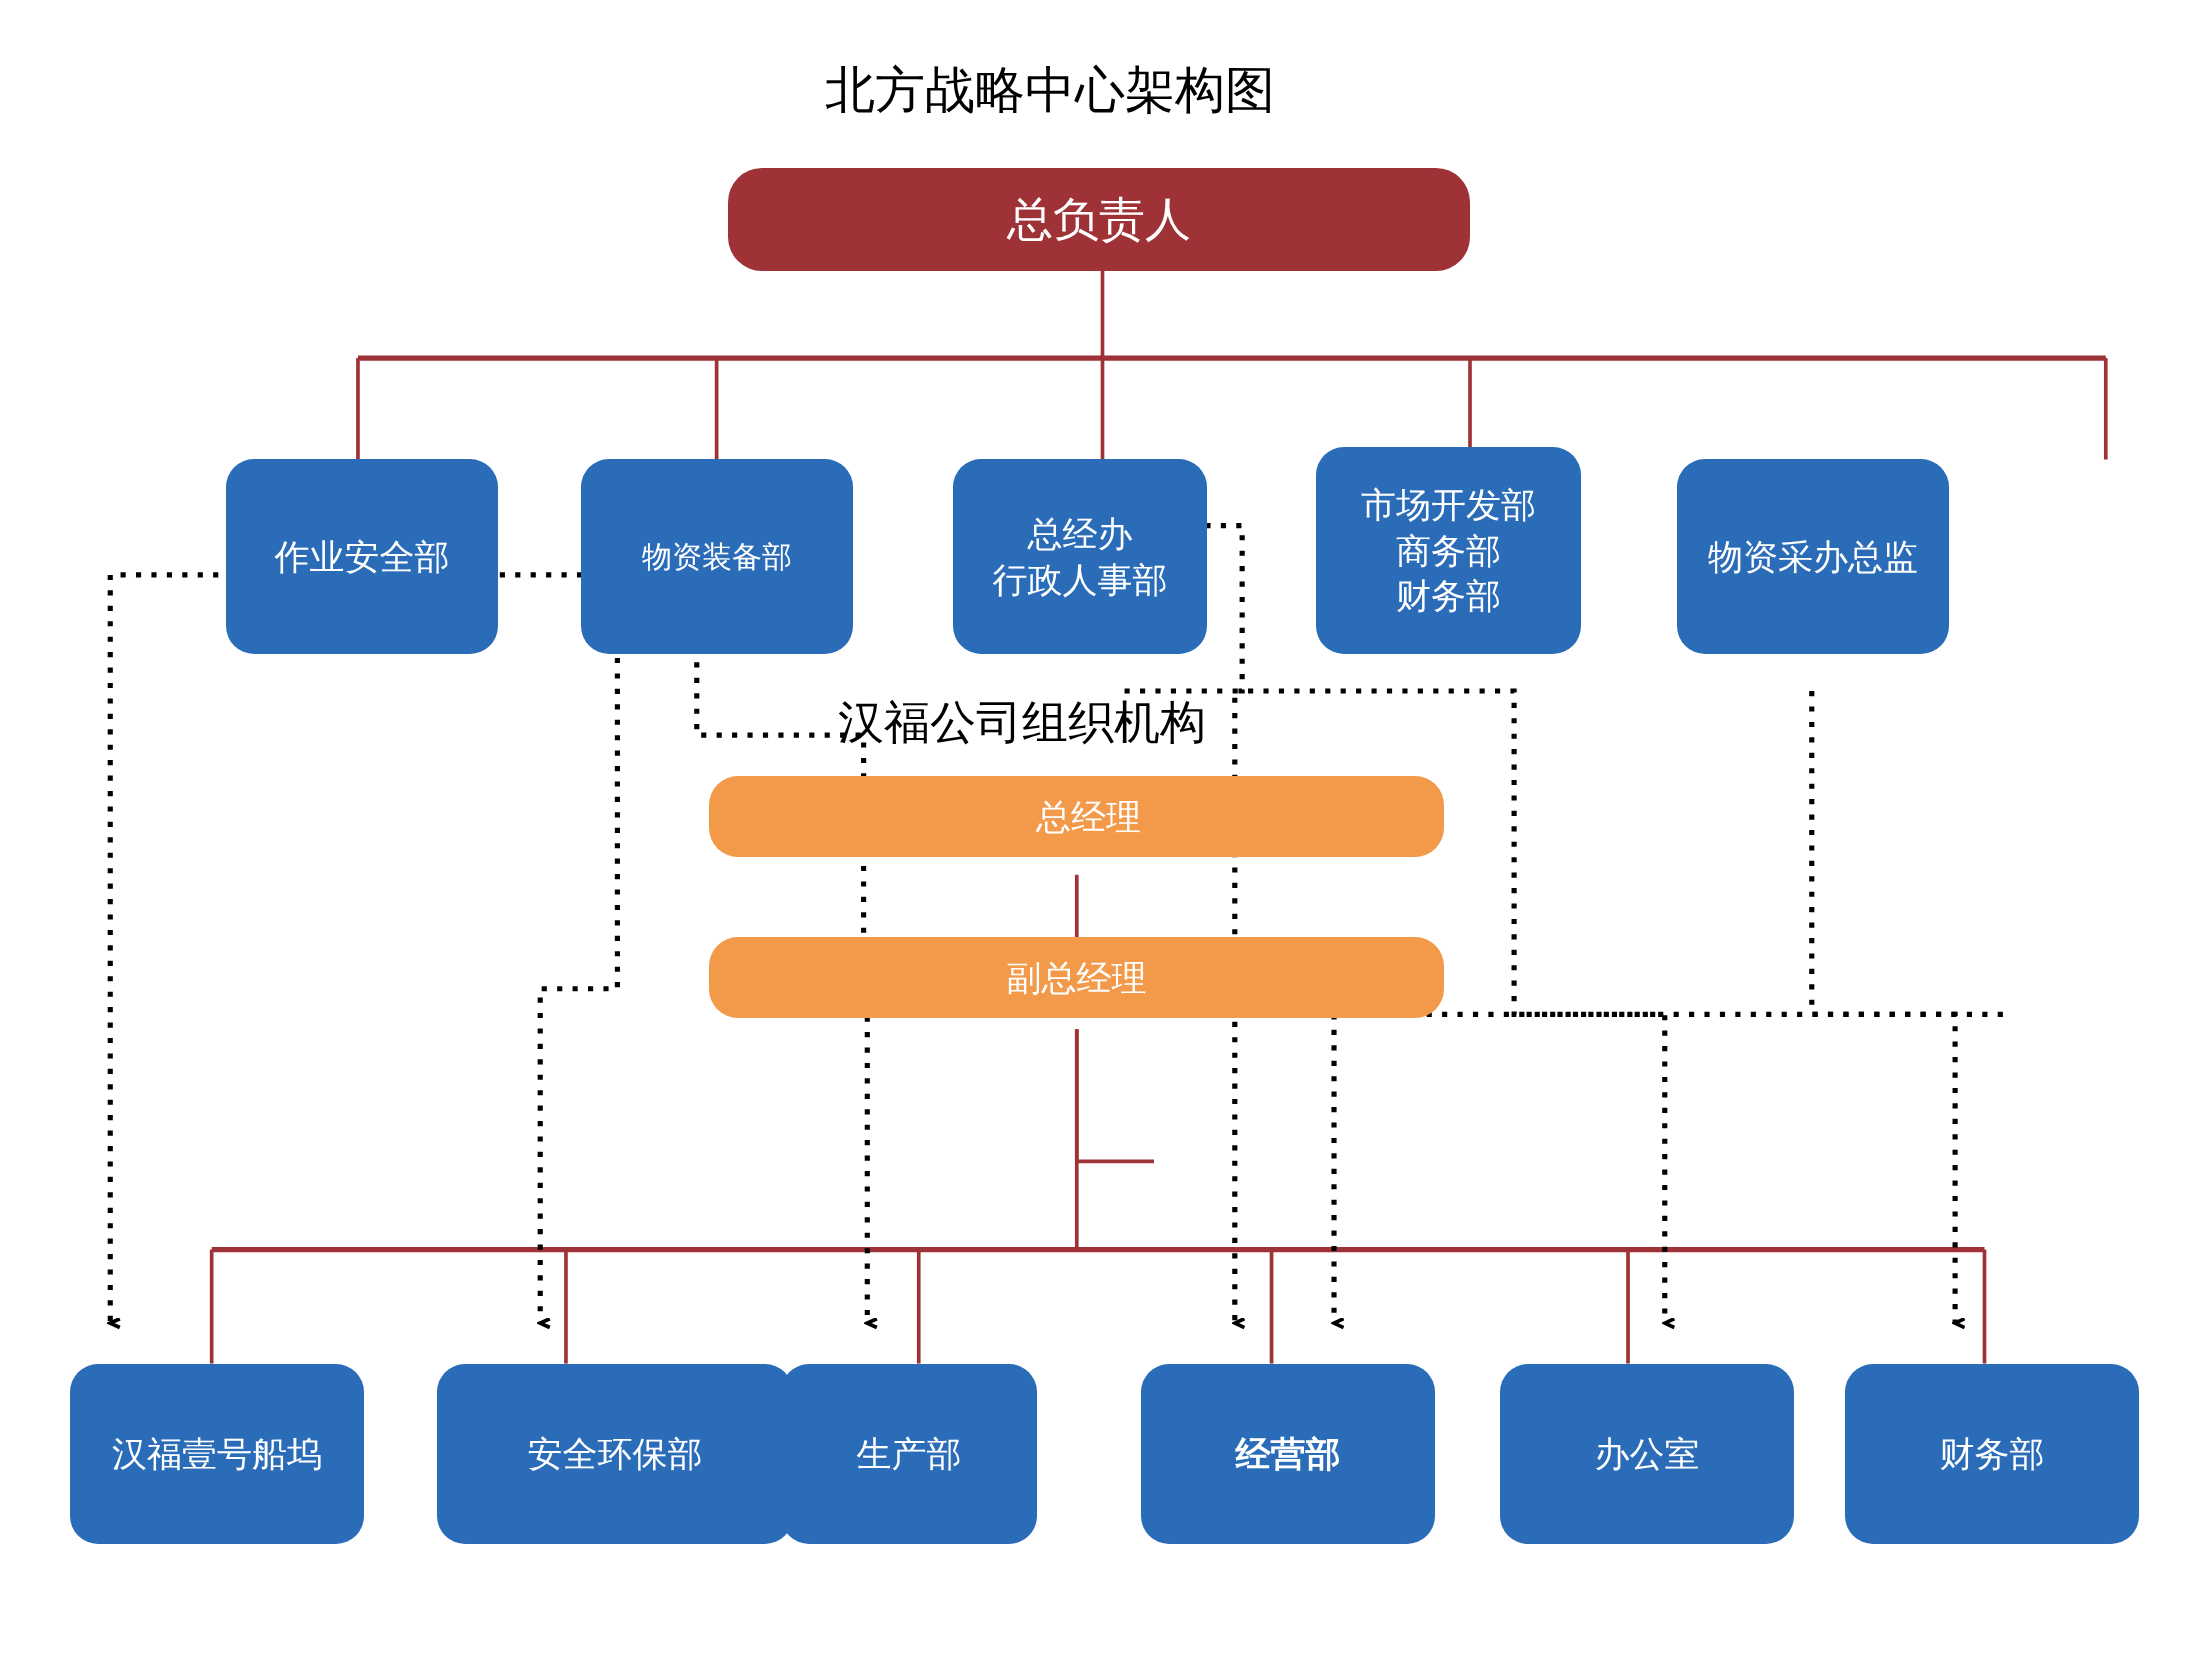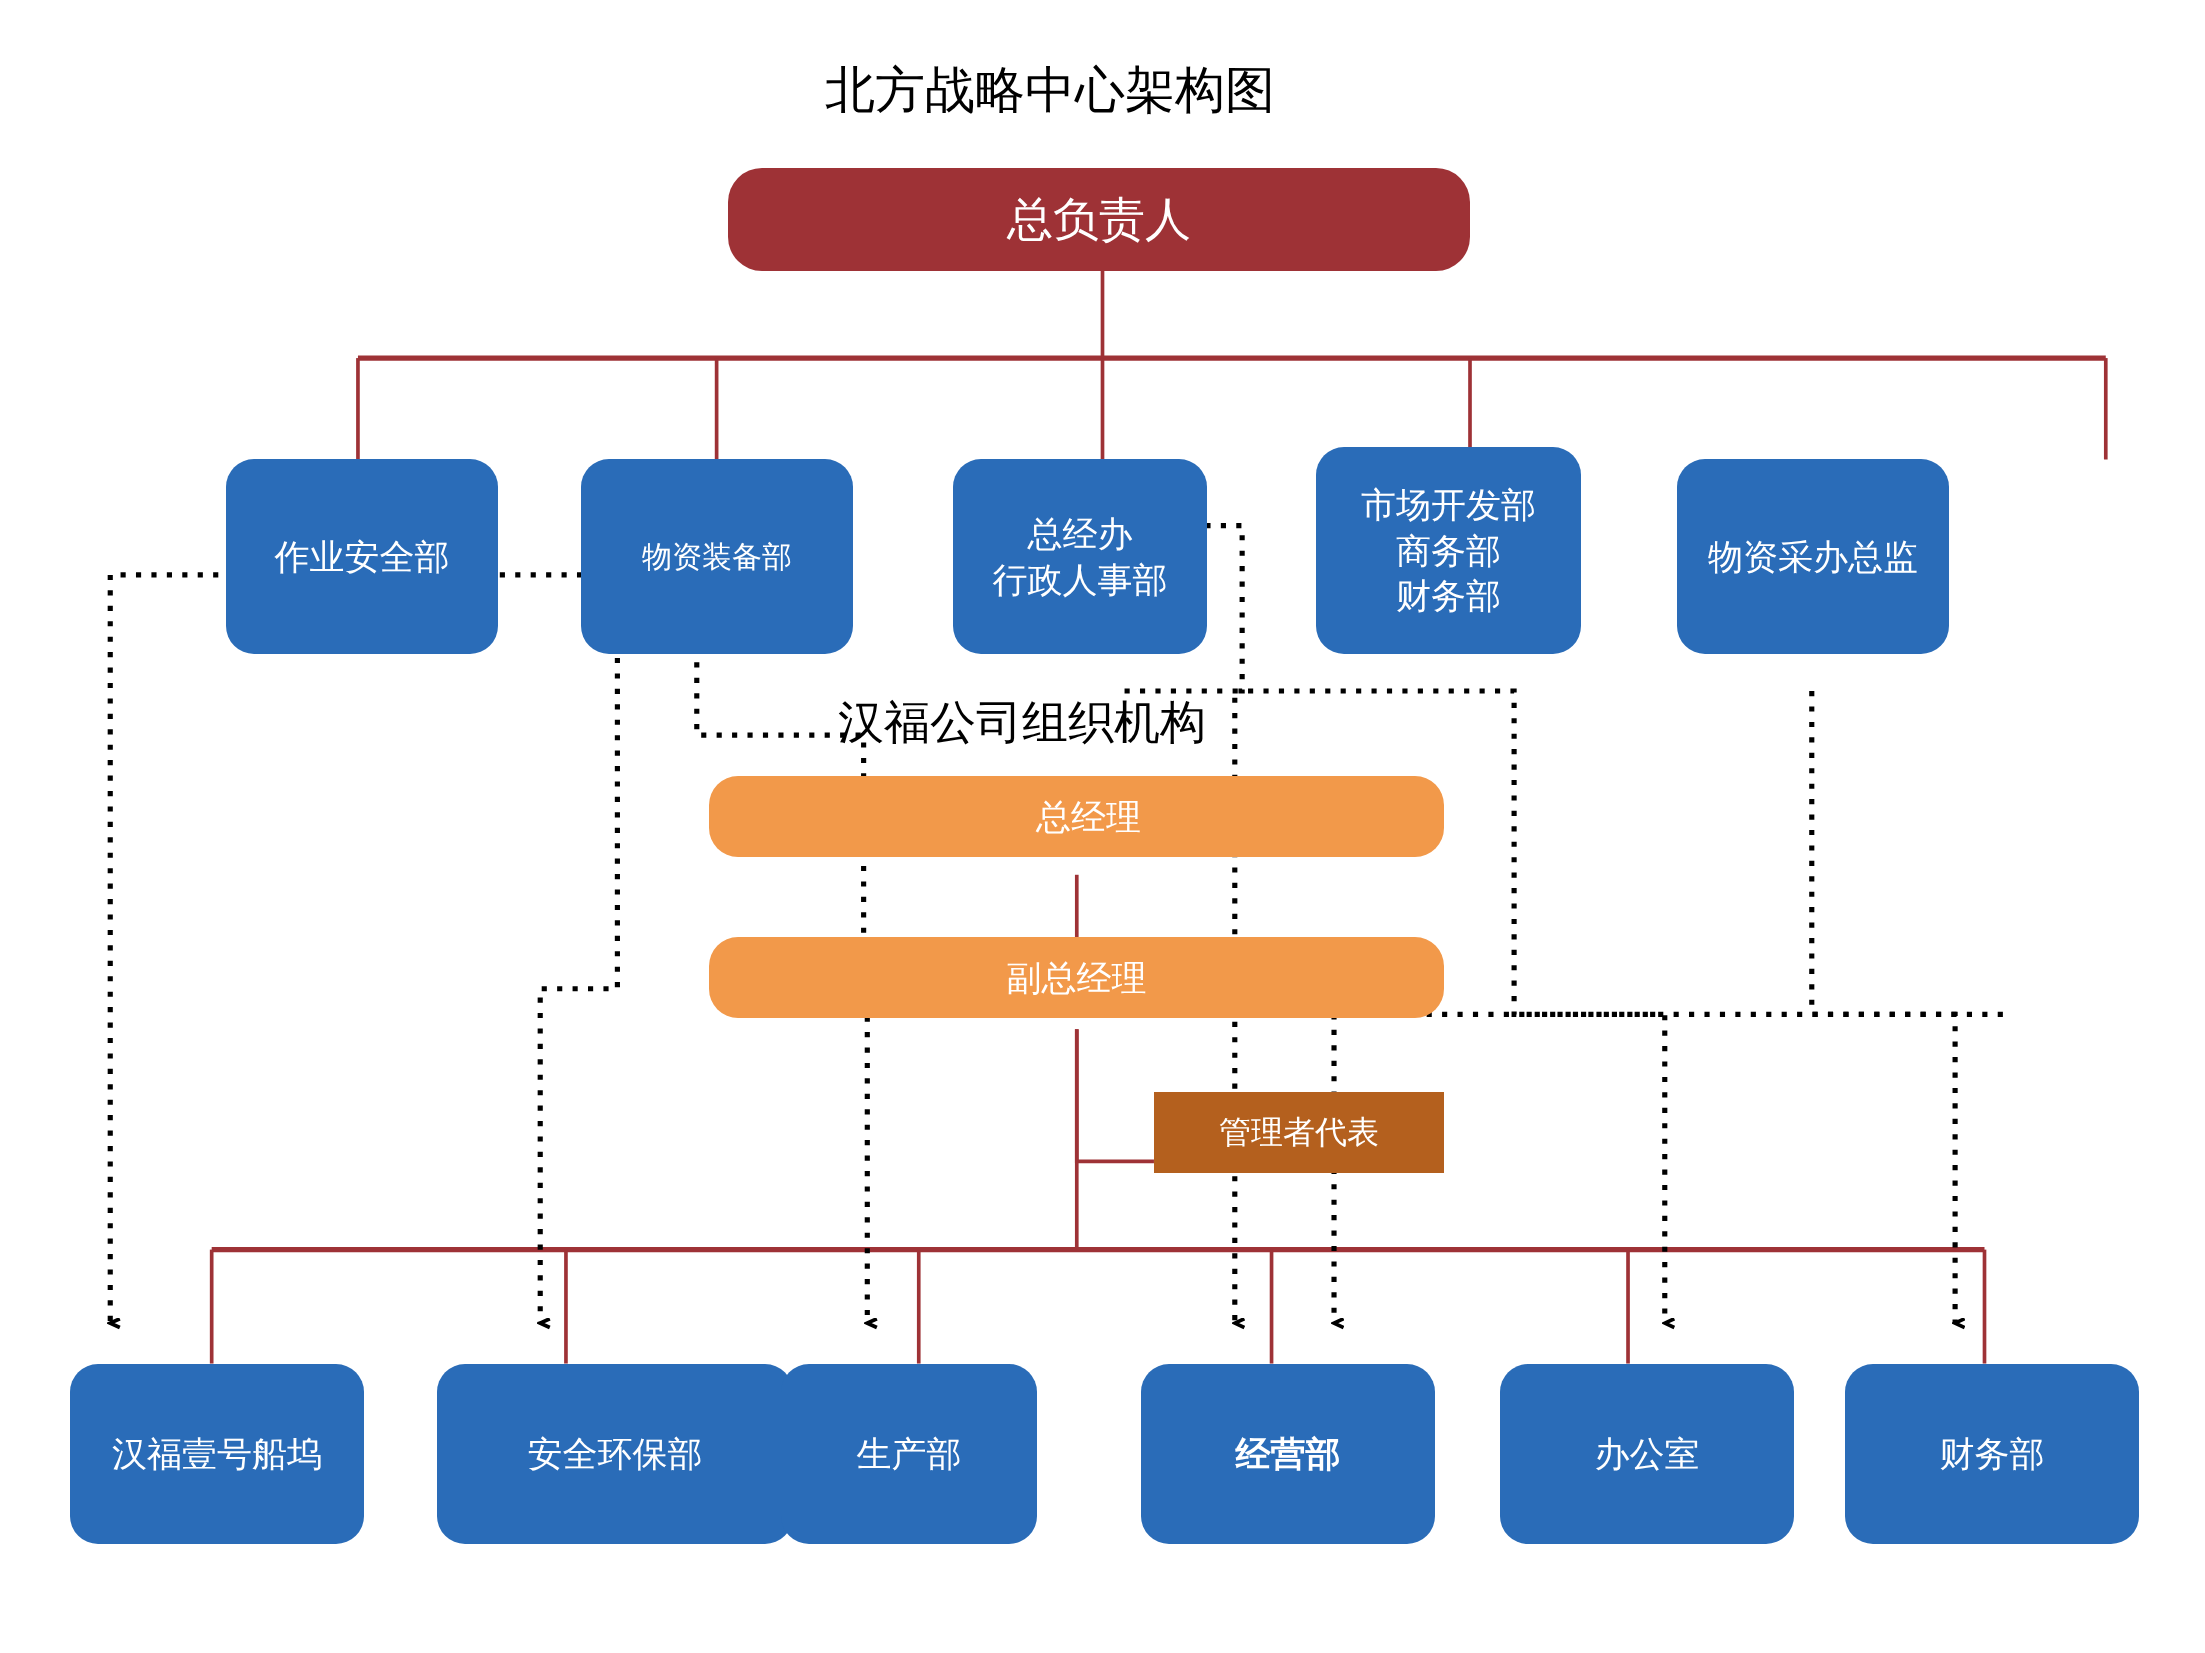--- a/index.html
+++ b/index.html
@@ -135,21 +135,20 @@
   <div class="node rounded-blue" style="left:1316px; top:447px; width:265px; height:207px; font-size:35px;">市场开发部
 商务部
 财务部</div>
 
   <div class="node rounded-blue" style="left:1677px; top:459px; width:272px; height:195px; font-size:35px;">物资采办总监</div>
 
   <div class="node pill-orange" style="left:709px; top:776px; width:735px; height:81px; font-size:35px;padding-left:24px;">总经理</div>
 
   <div class="node pill-orange" style="left:709px; top:931px; width:735px; height:81px; font-size:35px;margin-top:6px;">副总经理</div>
 
-  <div class="node rect-brown" style="left:1154px; top:1092px; width:290px; height:81px; font-size:32px;">管理者代表</div>
 
   <div class="node rounded-blue" style="left:70px; top:1364px; width:294px; height:180px; font-size:35px;">汉福壹号船坞</div>
 
   <div class="node rounded-blue" style="left:437px; top:1364px; width:356px; height:180px; font-size:35px;">安全环保部</div>
 
   <div class="node rounded-blue" style="left:781px; top:1364px; width:256px; height:180px; font-size:35px;">生产部</div>
 
   <div class="node rounded-blue" style="left:1141px; top:1364px; width:294px; height:180px; font-size:35px;font-weight:bold;">经营部</div>
 
   <div class="node rounded-blue" style="left:1500px; top:1364px; width:294px; height:180px; font-size:35px;">办公室</div>

